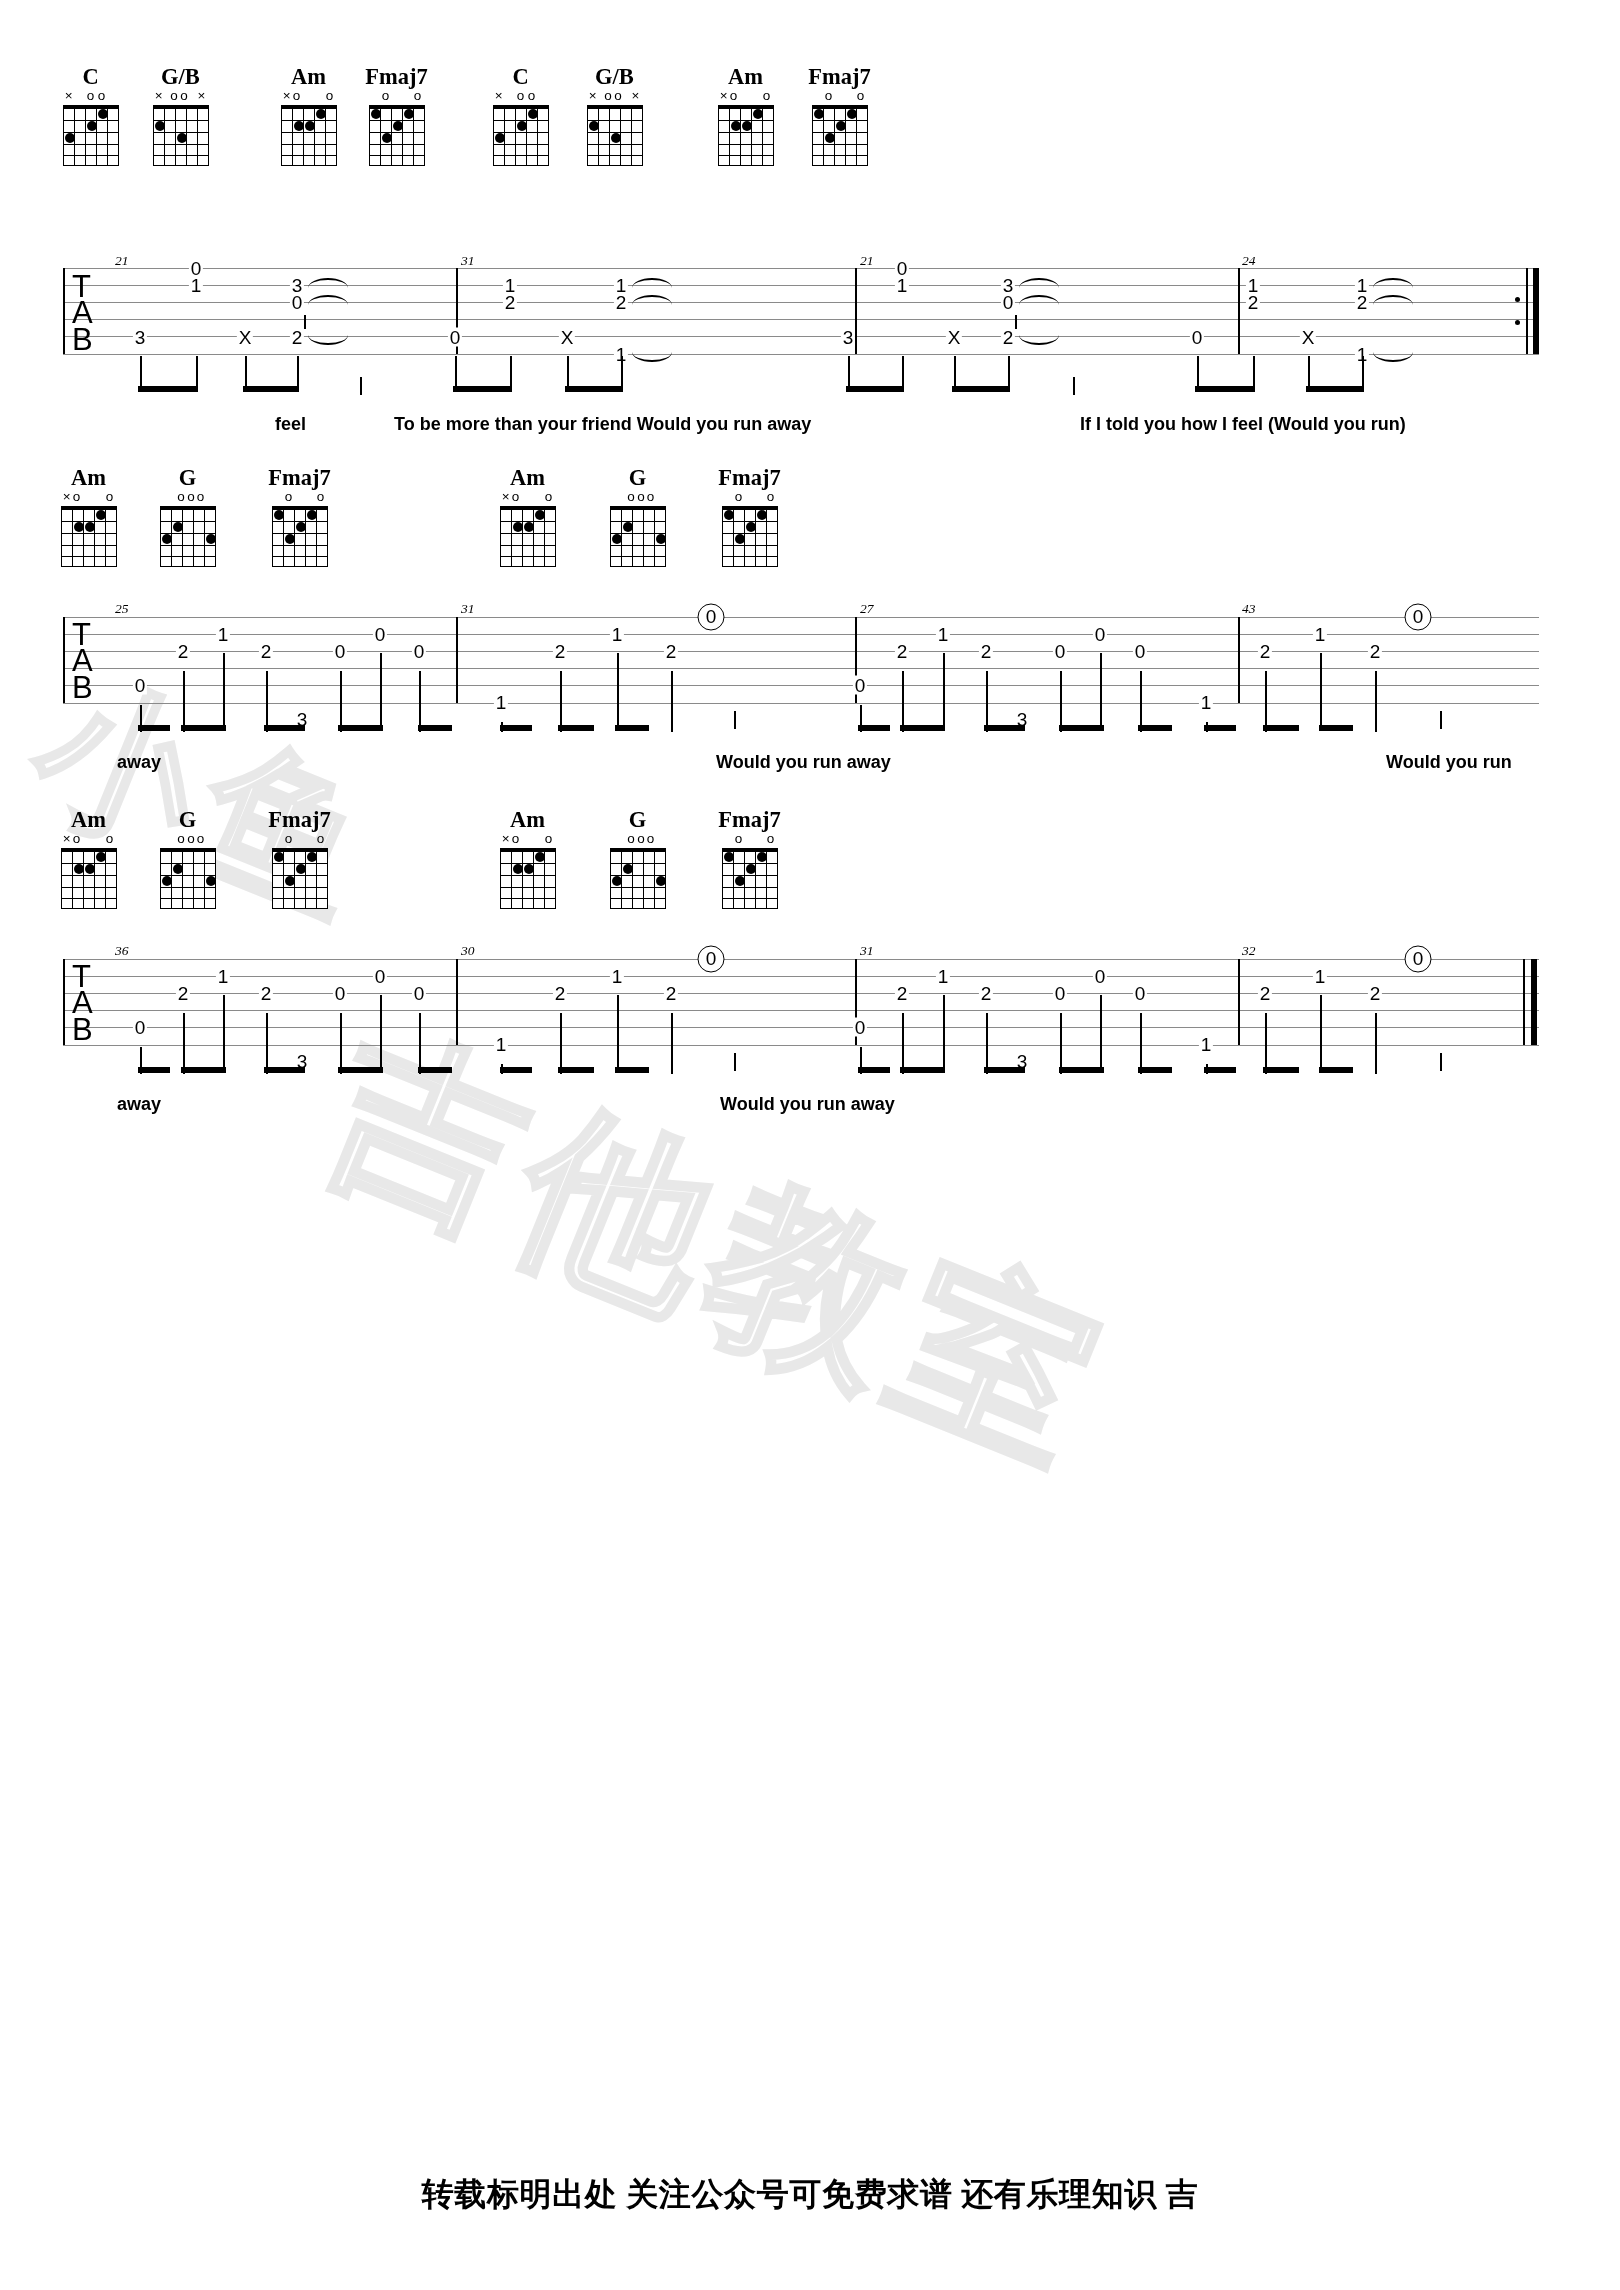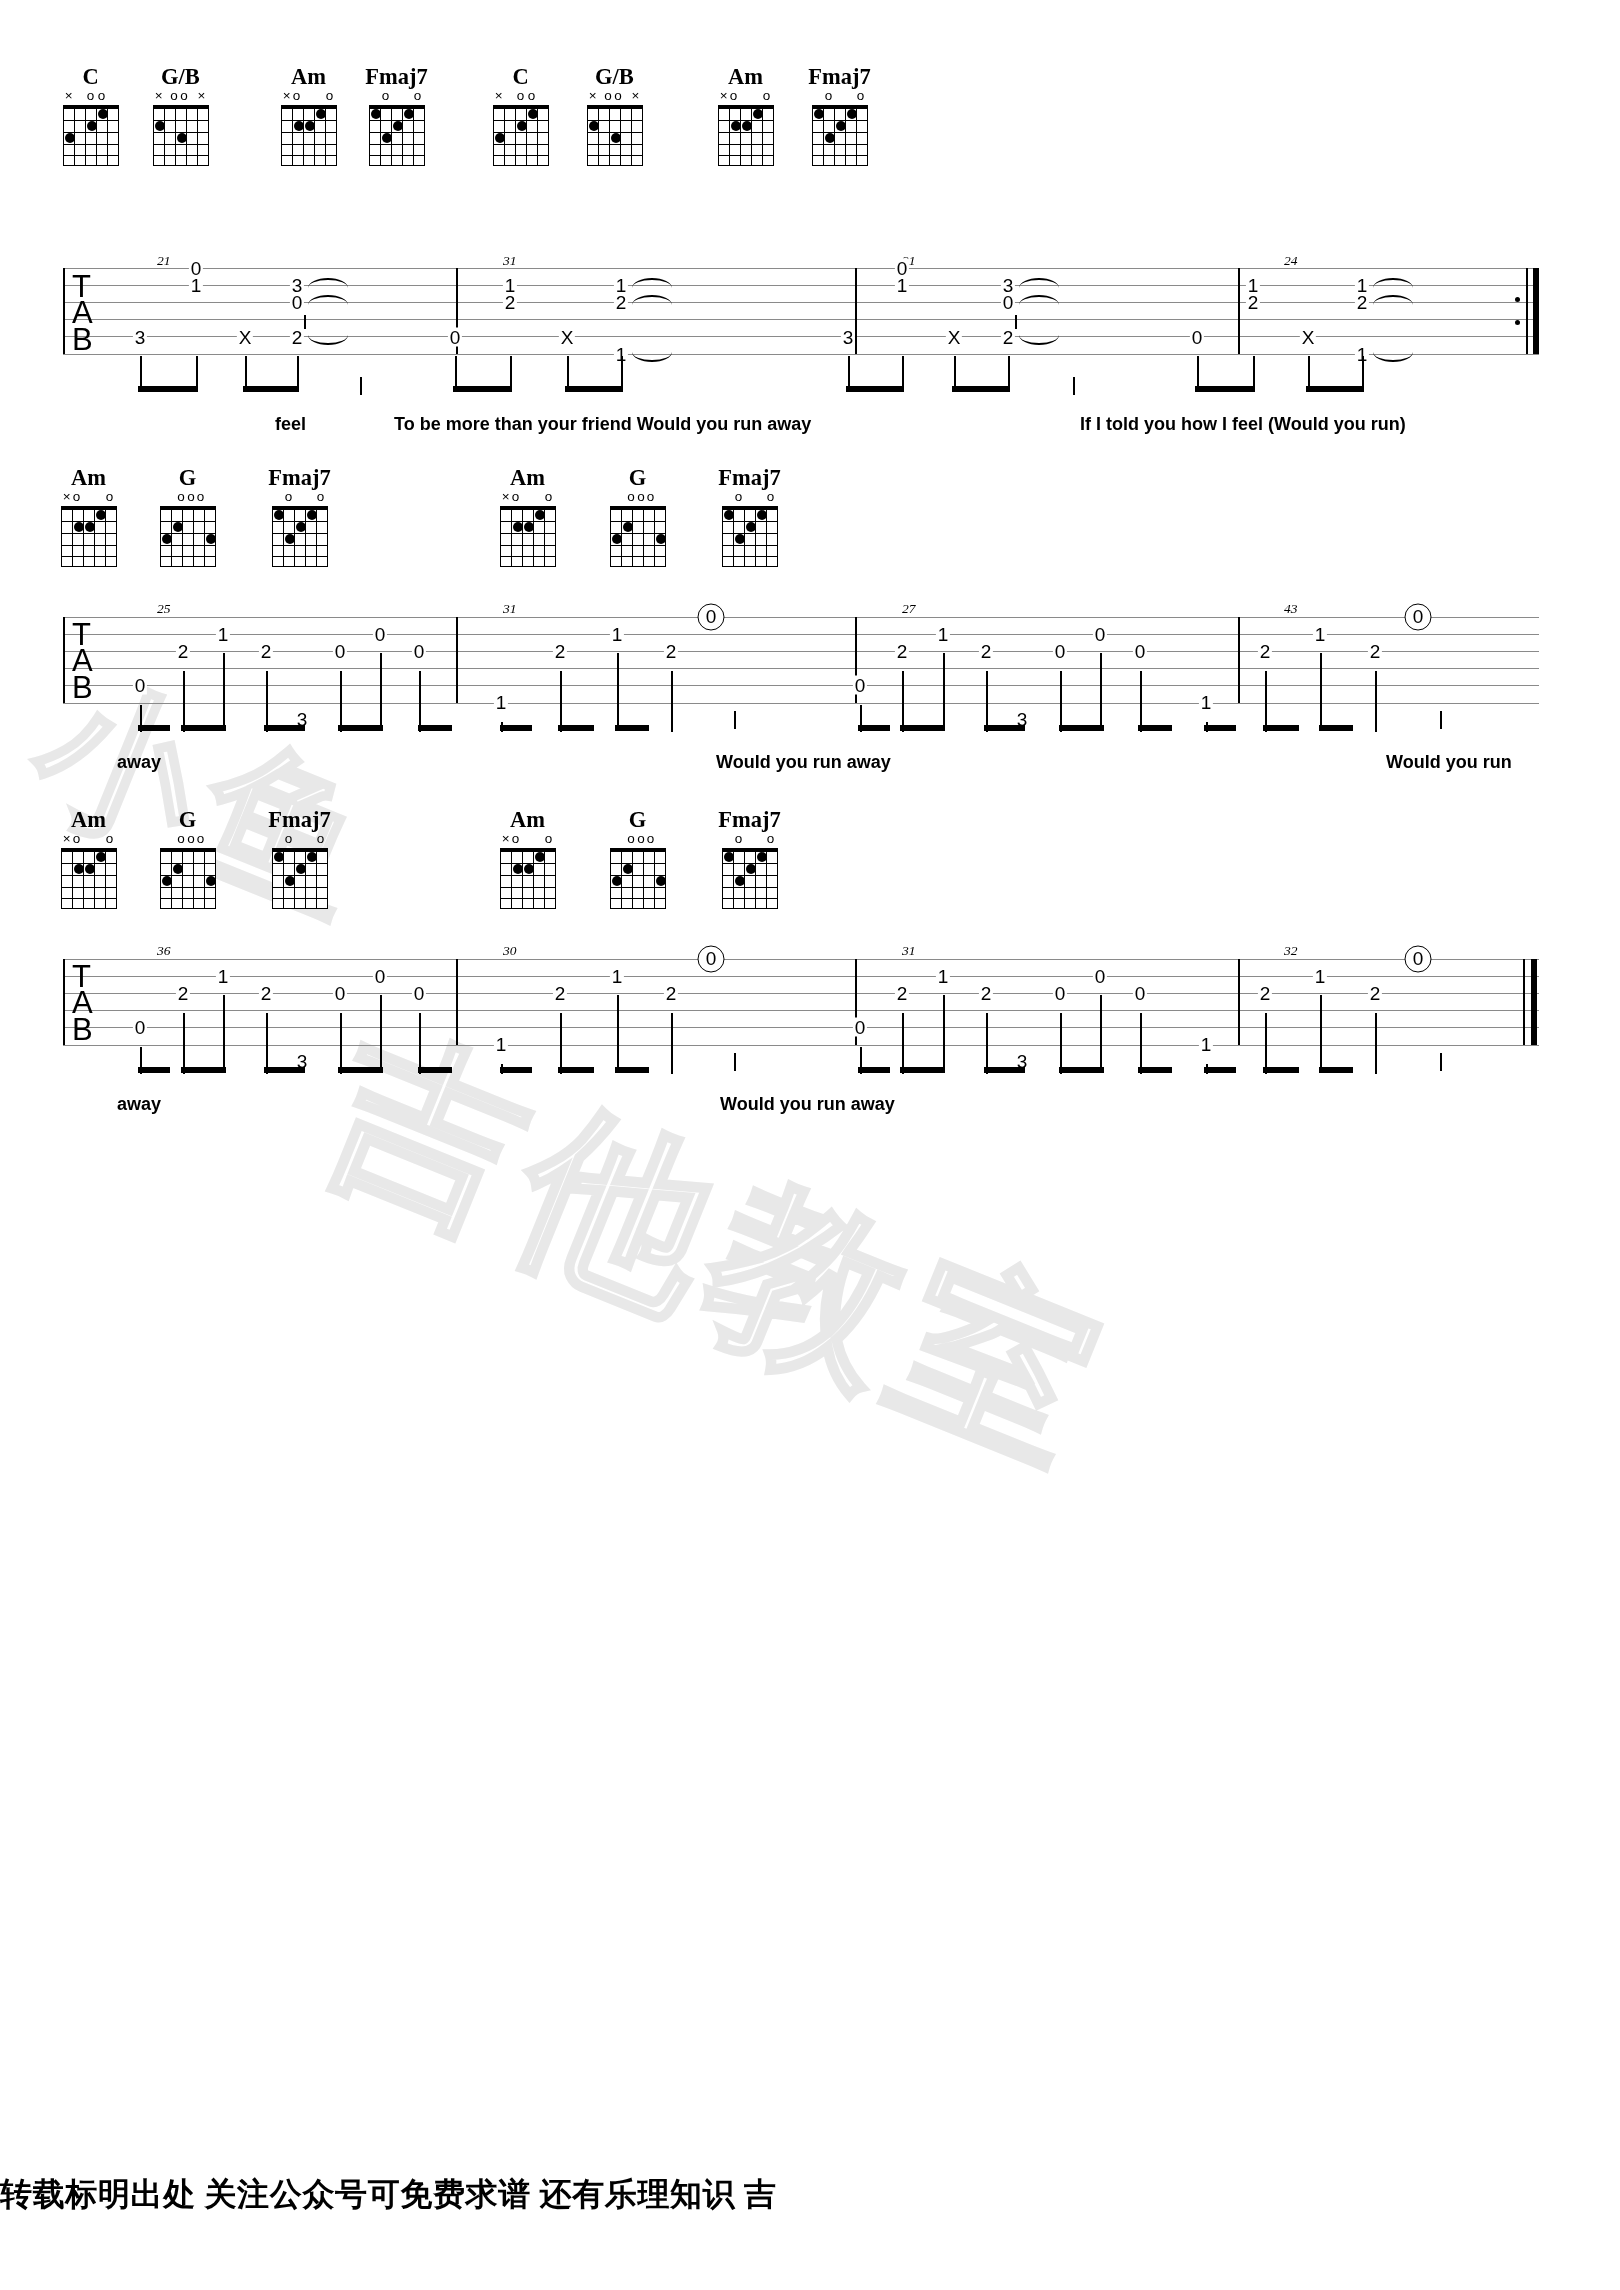--- a/index.html
+++ b/index.html
@@ -120,21 +120,20 @@
     font-size: 31px;
     line-height: 27px;
     color: #000;
   }
   .measnum {
     position: absolute;
     font-family: "Liberation Serif", serif;
     font-style: italic;
     font-size: 13.5px;
     color: #000;
-    margin-left: 42px;
   }
   .fret {
     position: absolute;
     font-family: "Liberation Sans", sans-serif;
     font-size: 19px;
     line-height: 19px;
     color: #000;
     background: #fff;
     padding: 0 1.8px;
     transform: translate(-50%, -50%);
@@ -181,21 +180,21 @@
     font-size: 18px;
     line-height: 20px;
     color: #000;
     white-space: nowrap;
   }
 
   
   #footer {
     position: absolute;
     left: 0; width: 1620px;
-    text-align: left;
+    text-align: center;
     z-index: 6;
   }
   #footer div {
     font-family: "Liberation Serif", serif;
     font-weight: bold;
     font-size: 32px;
     line-height: 41px;
     color: #000;
     letter-spacing: 0.02em;
   }

